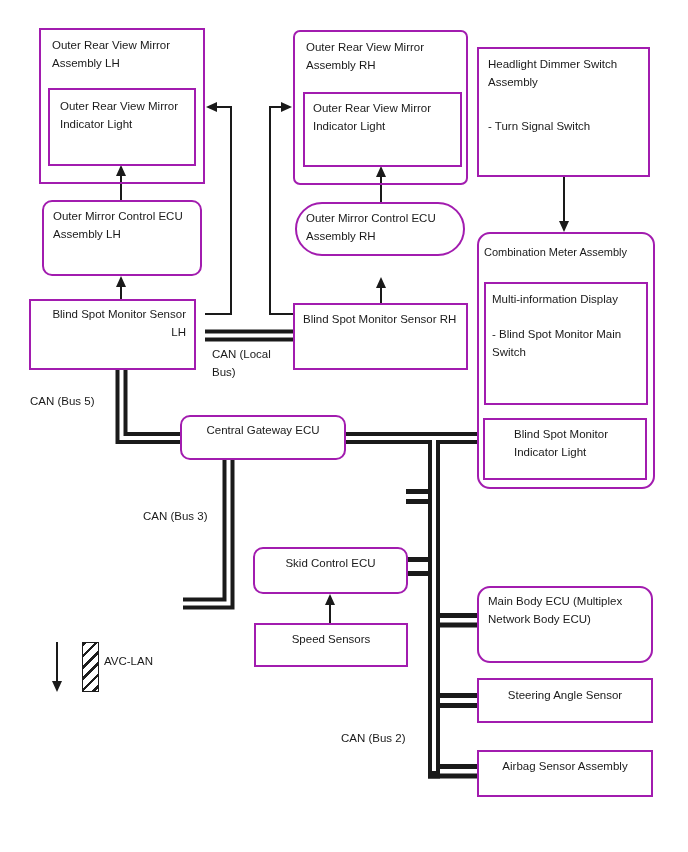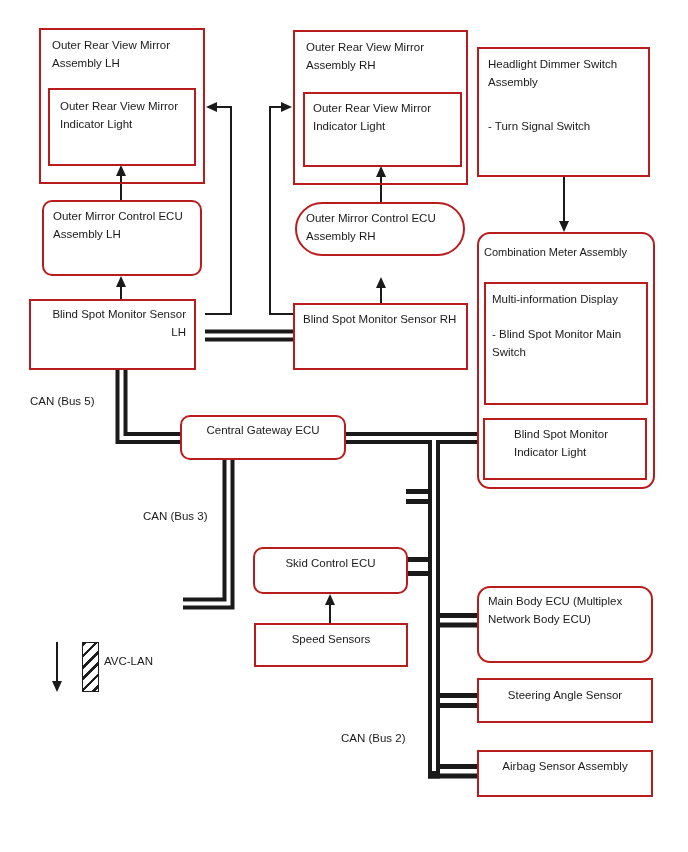--- a/index.html
+++ b/index.html
@@ -2,32 +2,32 @@
 <html><head>
 <meta charset="utf-8">
 <style>
   html,body{margin:0;padding:0;background:#fff;}
   #stage{
     position:relative;width:688px;height:852px;background:#ffffff;overflow:hidden;
     font-family:"Liberation Sans","DejaVu Sans",sans-serif;
     font-size:11.5px;line-height:18px;color:#1a1a1a;
   }
   #wires{position:absolute;left:0;top:0;}
-  .node{position:absolute;border:2px solid #b91c1c;background:transparent;box-sizing:border-box;}
+  .node{position:absolute;border:2px solid #a21caf;background:transparent;box-sizing:border-box;}
   .rnd10{border-radius:10px;}
   .rnd12{border-radius:13px;}
   .ctr{text-align:center;}
   .buslabel{position:absolute;white-space:nowrap;}
 
   
   .n-mir-asm-lh {left:39px; top:28px; width:166px;height:156px;padding:6px 10px 0 11px;}
   .n-mir-ind-lh {left:48px; top:88px; width:148px;height:78px; padding:7px 8px 0 10px;}
   .n-ecu-lh     {left:42px; top:200px;width:160px;height:76px; padding:5px 8px 0 9px;}
   .n-sen-lh     {left:29px; top:299px;width:167px;height:71px; padding:4px 8px 0 6px;text-align:right;}
-  .n-mir-asm-rh {left:293px;top:30px; width:175px;height:155px;padding:6px 10px 0 11px;}
+  .n-mir-asm-rh {left:293px;top:30px; width:175px;height:155px;padding:6px 10px 0 11px;border-radius:7px;}
   .n-mir-ind-rh {left:303px;top:92px; width:159px;height:75px; padding:5px 8px 0 8px;}
   .n-ecu-rh     {left:295px;top:202px;width:170px;height:54px; padding:5px 8px 0 9px;border-radius:30px;}
   .n-sen-rh     {left:293px;top:303px;width:175px;height:67px; padding:5px 8px 0 8px;}
   .n-headlight  {left:477px;top:47px; width:173px;height:130px;padding:6px 8px 0 9px;}
   .n-headlight .item{margin-top:26px;}
   .n-meter      {left:477px;top:232px;width:178px;height:257px;padding:9px 5px 0 5px;font-size:11px;}
   .n-multiinfo  {left:484px;top:282px;width:164px;height:123px;padding:6px 6px 0 6px;font-size:11.5px;}
   .n-multiinfo .item{margin-top:17px;}
   .n-bsmind     {left:483px;top:418px;width:164px;height:62px; padding:5px 6px 0 29px;font-size:11.5px;}
   .n-gateway    {left:180px;top:415px;width:166px;height:45px; padding-top:4px;}
@@ -172,17 +172,18 @@
     <span>Main Body ECU (Multiplex Network Body ECU)</span>
   </div>
   <div class="node ctr n-steer">
     <span>Steering Angle Sensor</span>
   </div>
   <div class="node ctr n-airbag">
     <span>Airbag Sensor Assembly</span>
   </div>
 
   <div class="buslabel l-bus5">CAN (Bus 5)</div>
+  <div class="buslabel l-local">CAN (Local Bus)</div>
   <div class="buslabel l-bus3">CAN (Bus 3)</div>
   <div class="buslabel l-bus2">CAN (Bus 2)</div>
   <div class="buslabel l-avc">AVC-LAN</div>
 
 </div>
 
 </body></html>

